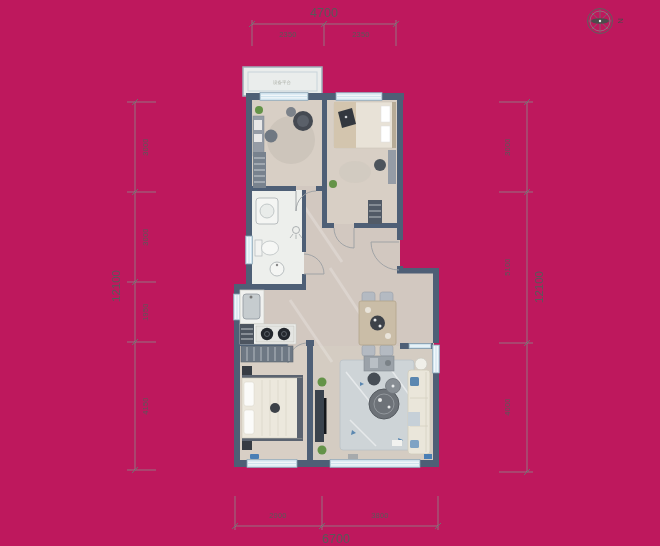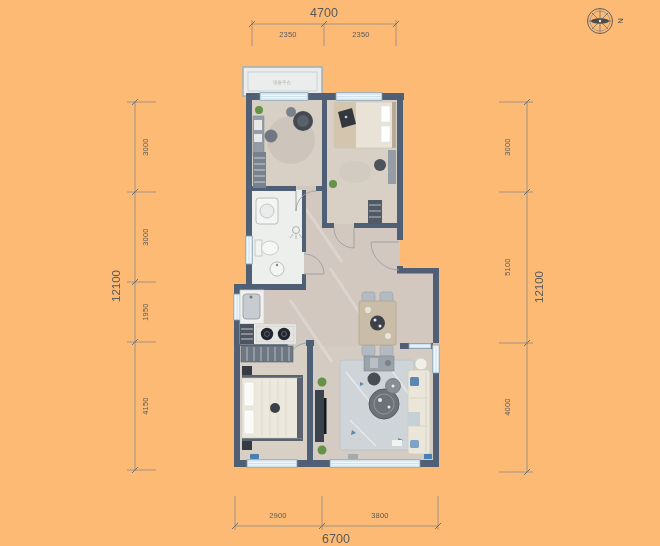--- a/index.html
+++ b/index.html
@@ -1,16 +1,16 @@
 <!DOCTYPE html>
 <html><head>
 <meta charset="utf-8">
 <style>
   html,body{margin:0;padding:0;background:#d9dadb;}
-  #stage{position:relative;width:660px;height:546px;background:#fdba74;overflow:hidden;
+  #stage{position:relative;width:660px;height:546px;background:#be185d;overflow:hidden;
          font-family:"Liberation Sans", sans-serif;}
   svg{position:absolute;left:0;top:0;}
   text{font-family:"Liberation Sans", sans-serif;fill:#595959;}
   .dim-sub{font-size:7.5px;letter-spacing:.2px;}
   .dim-total{font-size:12.5px;}
   .dim-total-v{font-size:11.5px;}
   .balcony-label{font-size:4.5px;fill:#a9aca3;}
   .compass-n{font-size:7.5px;fill:#4a4a4a;}
   .dimline{stroke:#8c8c8c;stroke-width:0.8;fill:none;}
   .slash{stroke:#6f6f6f;stroke-width:1;}

